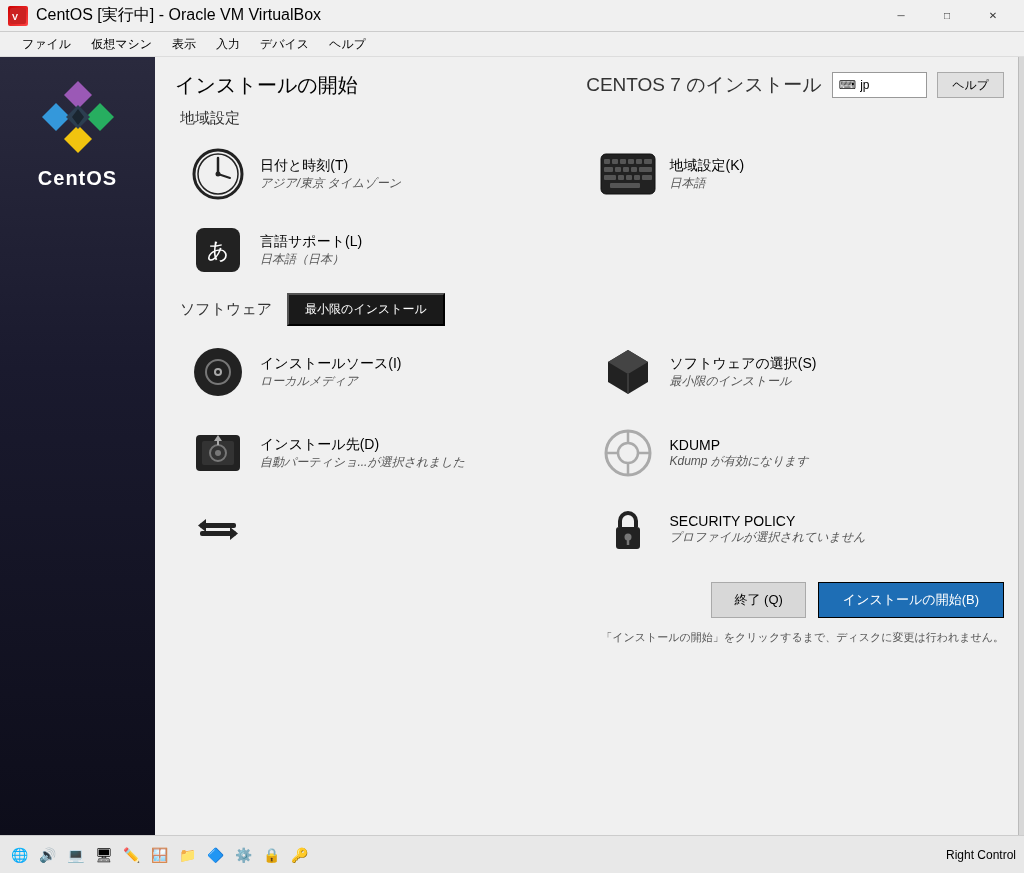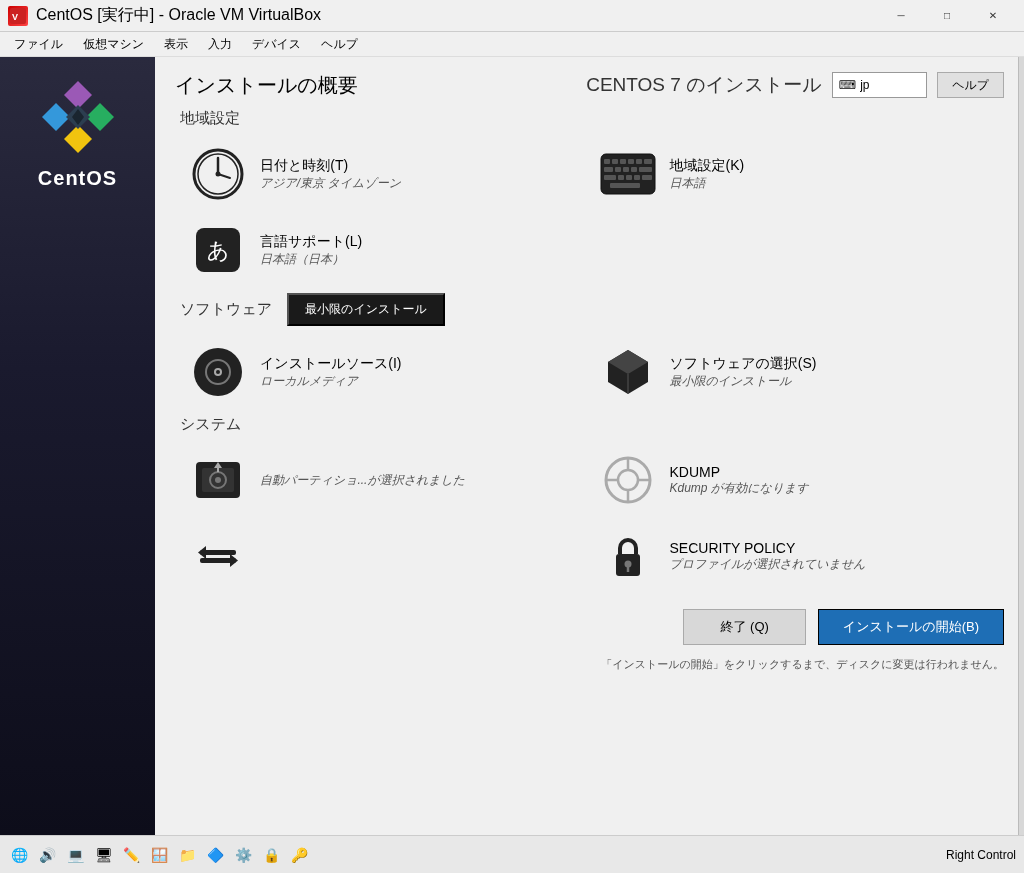--- a/index.html
+++ b/index.html
@@ -30,21 +30,21 @@
       font-size: 10px; cursor: pointer; color: #333;
       border: none; background: transparent;
     }
 
     
     #menubar {
       background: #f0f0f0;
       height: 25px;
       display: flex;
       align-items: center;
-      padding: 0 4px;
+      padding: 0 12px;
       border-bottom: 1px solid #ddd;
     }
     #menubar .menu-item {
       padding: 2px 10px;
       font-size: 12px;
       cursor: pointer;
       color: #000;
     }
 
     
@@ -229,21 +229,21 @@
     }
     .footer-note {
       font-size: 11px;
       color: #555;
       text-align: right;
       width: 100%;
     }
     .btn-exit {
       background: #d8d8d8;
       border: 1px solid #aaa;
-      padding: 8px 36px;
+      padding: 8px 22px;
       font-size: 13px;
       cursor: pointer;
       color: #000;
     }
     .btn-install {
       background: #1e6eb5;
       border: 1px solid #000000;
       padding: 8px 24px;
       font-size: 13px;
       cursor: pointer;
@@ -303,21 +303,21 @@
 
         <polygon points="40,32 46,40 40,48 34,40" fill="#1a252f"></polygon>
       </svg>
     </div>
     <div class="centos-label">CentOS</div>
   </div>
 
   <div id="content">
 
     <div id="content-header">
-      <h1 class="page-title">インストールの概要</h1>
+      <h1 class="page-title">インストールの開始</h1>
       <div class="header-right">
         <span class="centos-install-label">CENTOS 7 のインストール</span>
         <div class="search-box">
           <span style="font-size:12px;">⌨</span>
           <input type="text" value="jp" placeholder="jp" style="">
         </div>
         <button class="help-btn">ヘルプ</button>
       </div>
     </div>
 
@@ -418,36 +418,36 @@
           </div>
           <div class="item-text">
             <div class="item-title">ソフトウェアの選択(S)</div>
             <div class="item-subtitle">最小限のインストール</div>
           </div>
         </div>
       </div>
     </div>
 
     <div class="section">
-      <div class="section-title">システム</div>
       <div class="items-grid">
 
         <div class="install-item">
           <div class="item-icon">
             <svg width="52" height="52" viewBox="0 0 52 52">
               <rect x="4" y="8" width="44" height="36" rx="4" fill="#222"></rect>
               <rect x="10" y="14" width="32" height="24" rx="2" fill="#333"></rect>
               <circle cx="26" cy="26" r="8" fill="none" stroke="#777" stroke-width="2"></circle>
               <circle cx="26" cy="26" r="3" fill="#777"></circle>
 
               <line x1="26" y1="18" x2="26" y2="12" stroke="#aaa" stroke-width="2"></line>
               <polygon points="22,14 26,8 30,14" fill="#aaa"></polygon>
             </svg>
           </div>
           <div class="item-text">
+            <div class="item-title">インストール先(D)</div>
             <div class="item-subtitle">自動パーティショ...が選択されました</div>
           </div>
         </div>
 
         <div class="install-item">
           <div class="item-icon">
             <svg width="52" height="52" viewBox="0 0 52 52">
               <circle cx="26" cy="26" r="22" fill="none" stroke="#aaa" stroke-width="3"></circle>
               <circle cx="26" cy="26" r="10" fill="none" stroke="#aaa" stroke-width="2.5"></circle>
               <line x1="26" y1="4" x2="26" y2="16" stroke="#aaa" stroke-width="2.5"></line>

